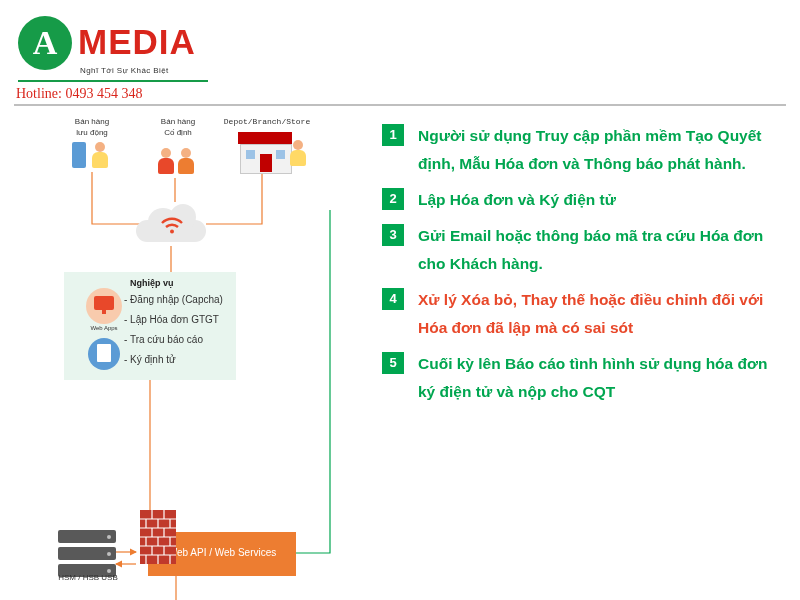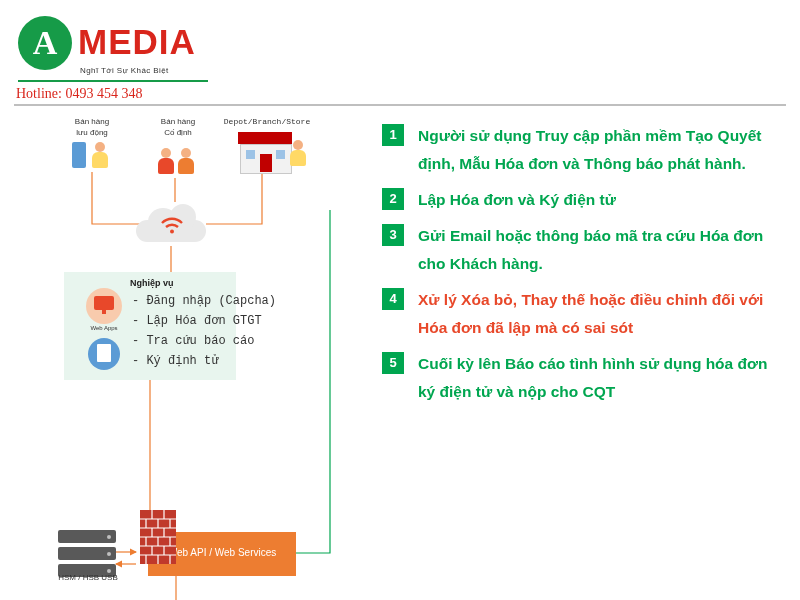--- a/index.html
+++ b/index.html
@@ -52,21 +52,21 @@
      font-size:10px;font-weight:bold;text-align:center;line-height:13px;padding-top:8px;box-sizing:border-box;}
 
   .cloud{position:absolute;left:136px;top:90px;width:70px;height:44px;}
   .cloud .c1{position:absolute;left:0;top:18px;width:70px;height:22px;background:#e9e9e9;border-radius:11px;}
   .cloud .c2{position:absolute;left:12px;top:6px;width:30px;height:28px;background:#e9e9e9;border-radius:50%;}
   .cloud .c3{position:absolute;left:34px;top:2px;width:26px;height:26px;background:#e9e9e9;border-radius:50%;}
   .wifi{position:absolute;left:24px;top:14px;width:24px;height:18px;}
 
   .service{position:absolute;left:64px;top:160px;width:172px;height:108px;background:#e8f5ee;}
   .svc-title{position:absolute;left:130px;top:166px;font-size:9px;font-weight:bold;color:#222;}
-  .svc-item{position:absolute;left:132px;font-size:12px;color:#333;font-family:Liberation Mono, monospace;}
+  .svc-item{position:absolute;left:124px;font-size:10px;color:#333;}
   .webapp{position:absolute;left:86px;top:176px;width:36px;height:36px;border-radius:50%;background:#f8cbad;}
   .webapp .mon{position:absolute;left:8px;top:8px;width:20px;height:14px;background:#e8482a;border-radius:2px;}
   .webapp .stand{position:absolute;left:16px;top:22px;width:4px;height:4px;background:#e8482a;}
   .webapp-lbl{position:absolute;left:86px;top:213px;width:36px;text-align:center;font-size:6px;color:#333;}
   .gear{position:absolute;left:88px;top:226px;width:32px;height:32px;border-radius:50%;background:#5b9bd5;}
   .gear .doc{position:absolute;left:9px;top:6px;width:14px;height:18px;background:#fff;border-radius:1px;}
 
   .firewall{position:absolute;left:140px;top:398px;width:36px;height:54px;background:#c0392b;}
   .webapi{position:absolute;left:148px;top:420px;width:148px;height:44px;background:#ed7d31;color:#fff;
      font-size:10px;text-align:center;line-height:42px;}

